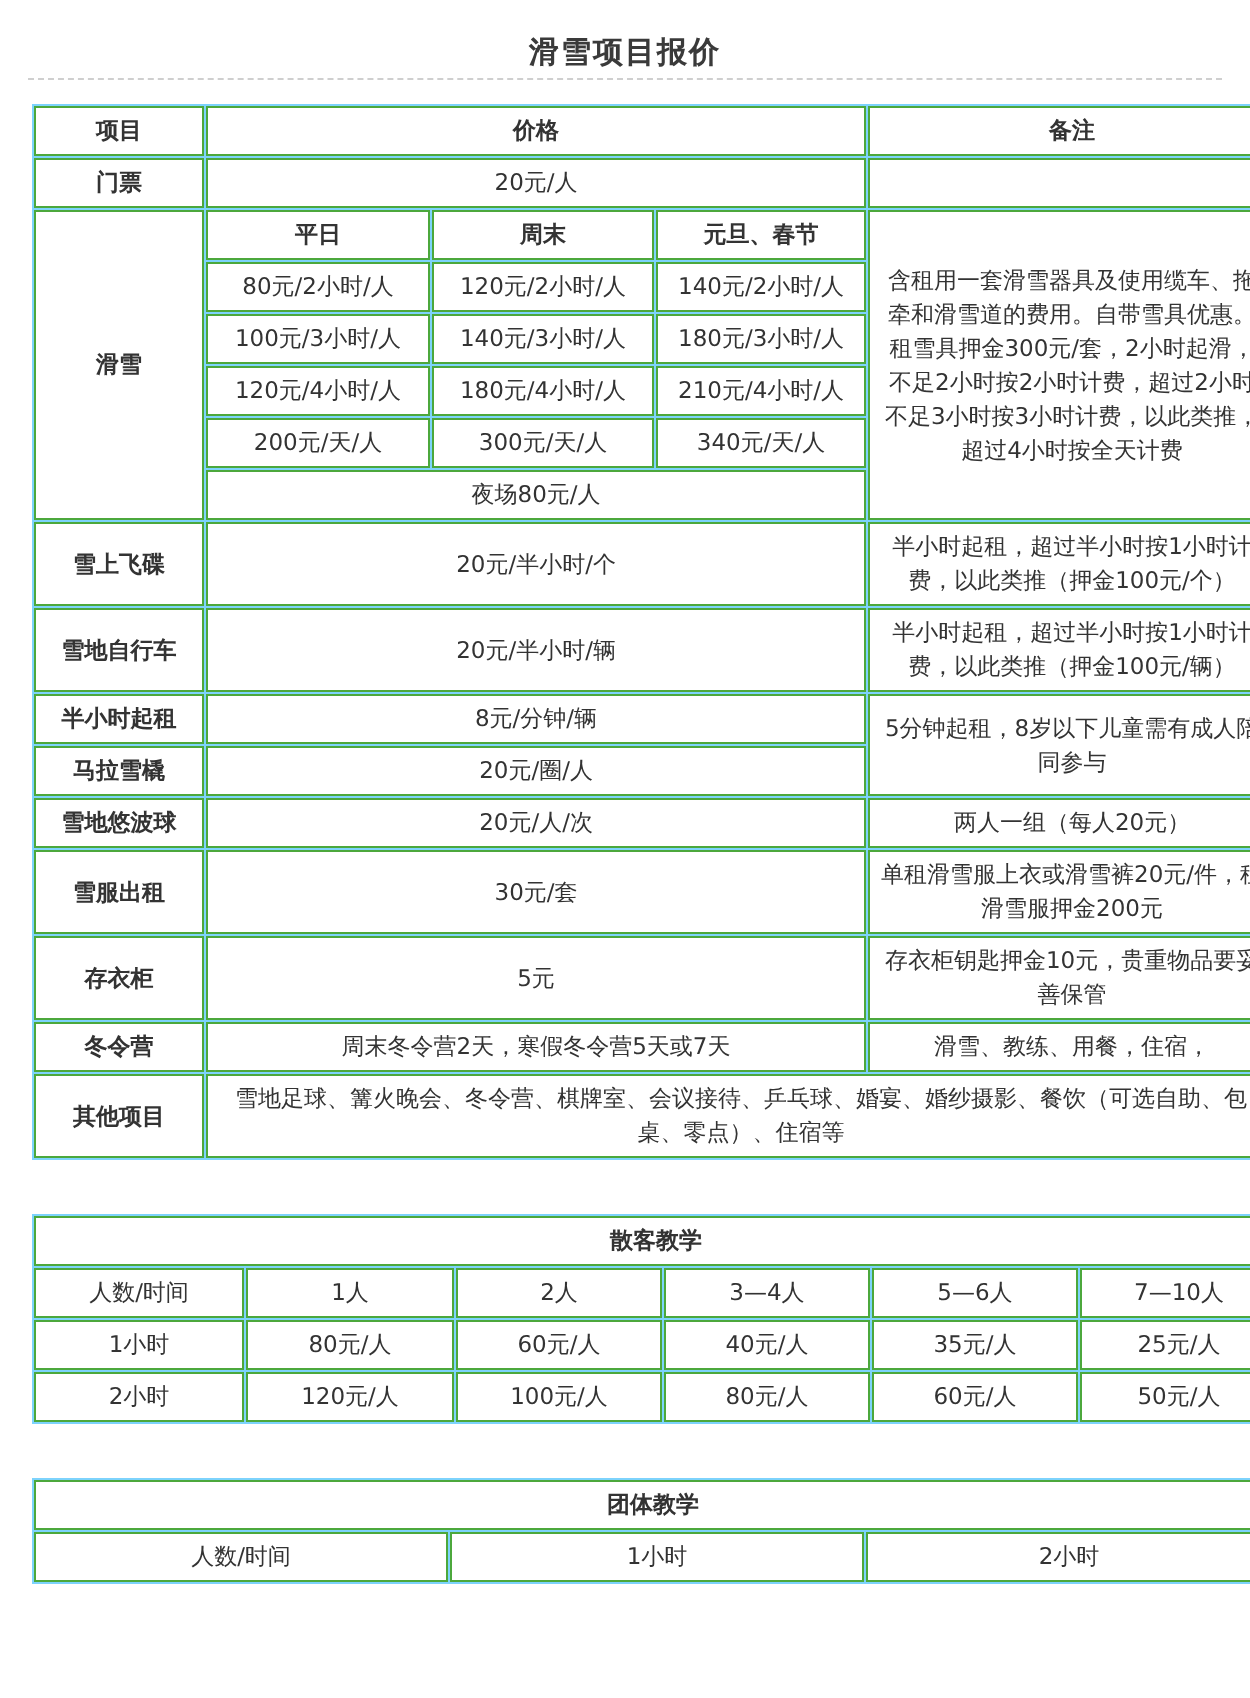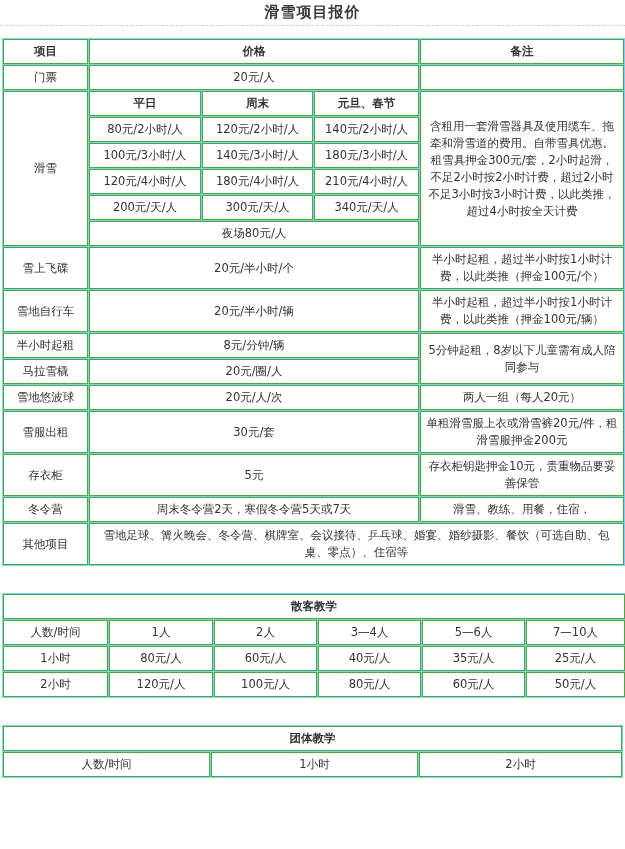--- a/index.html
+++ b/index.html
@@ -13,21 +13,21 @@
     height: 849px;
     font-family: "DejaVu Sans", "Liberation Sans", sans-serif;
     color: #333333;
     overflow: hidden;
   }
 
   .page {
     width: 625px;
     height: 849px;
     position: relative;
-    padding: 0;
+    padding: 14px;
   }
 
   .doc-title {
     text-align: center;
     font-size: 15px;
     font-weight: bold;
     color: #3a3a3a;
     letter-spacing: 1px;
     padding: 3px 0 4px 0;
     line-height: 18px;
@@ -59,21 +59,21 @@
     padding: 3px 4px;
     word-break: break-all;
   }
 
   td.head {
     font-weight: bold;
     font-size: 12px;
   }
 
   td.item {
-    font-weight: normal;
+    font-weight: bold;
     font-size: 12px;
   }
 
   td.note {
     text-align: left;
     padding: 3px 5px;
     line-height: 17.5px;
   }
 
   td.note-top {

